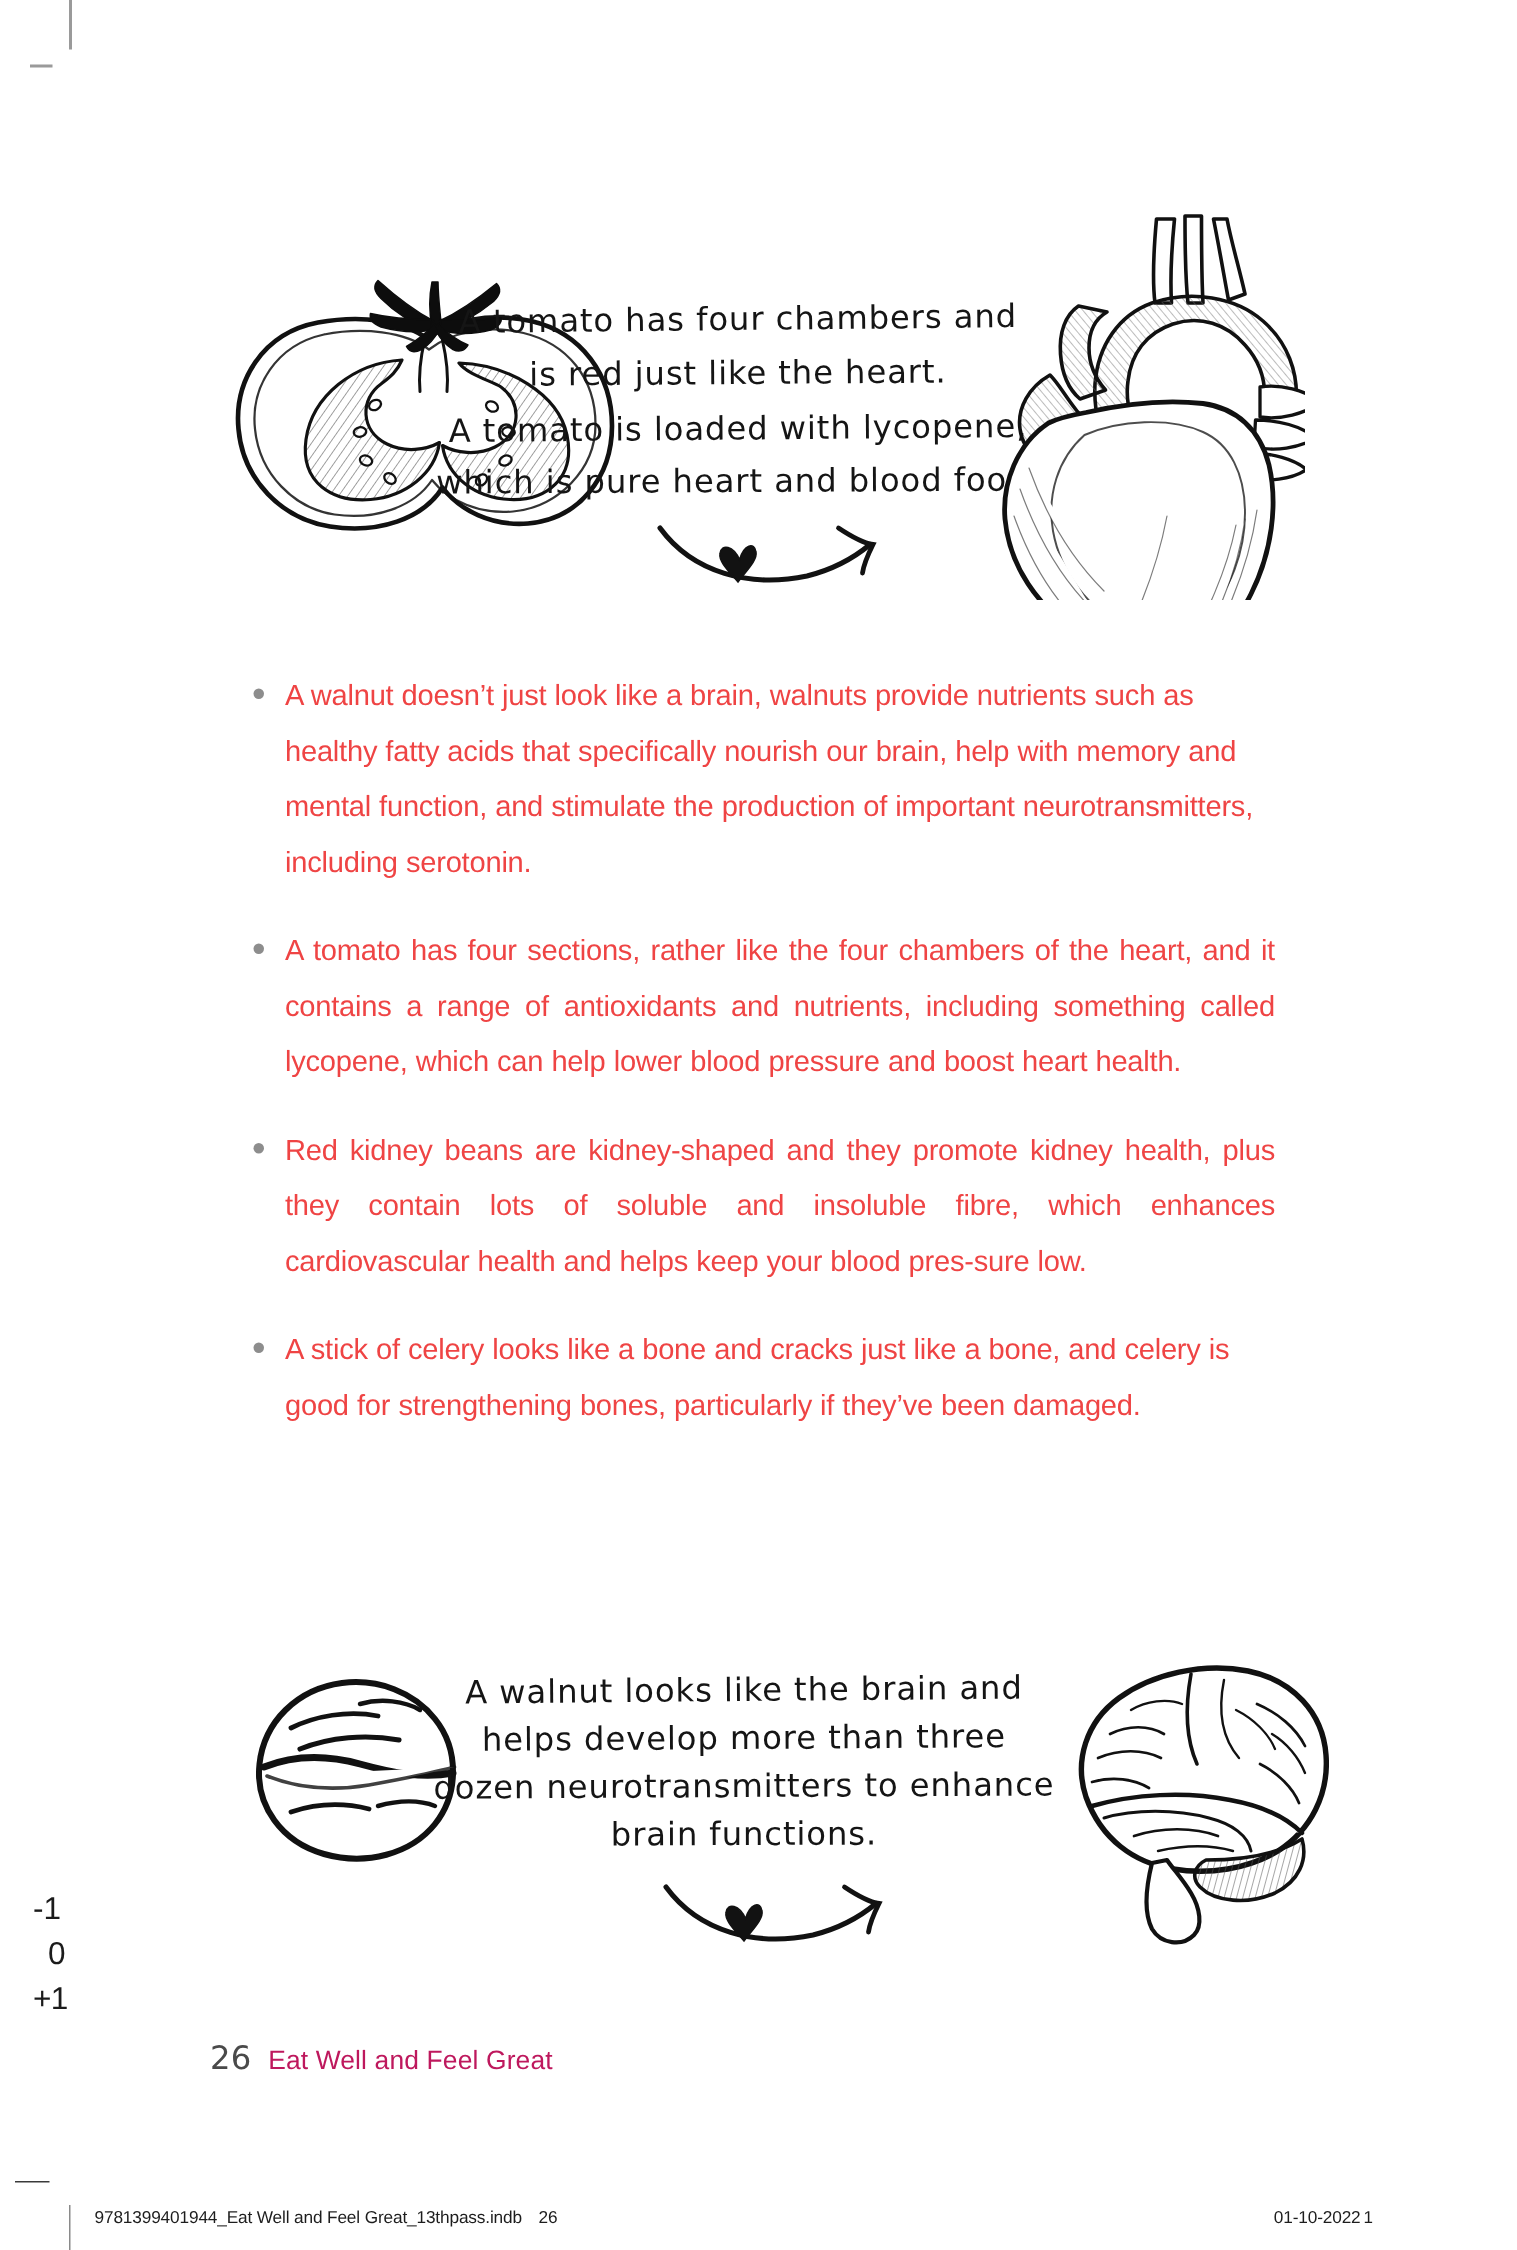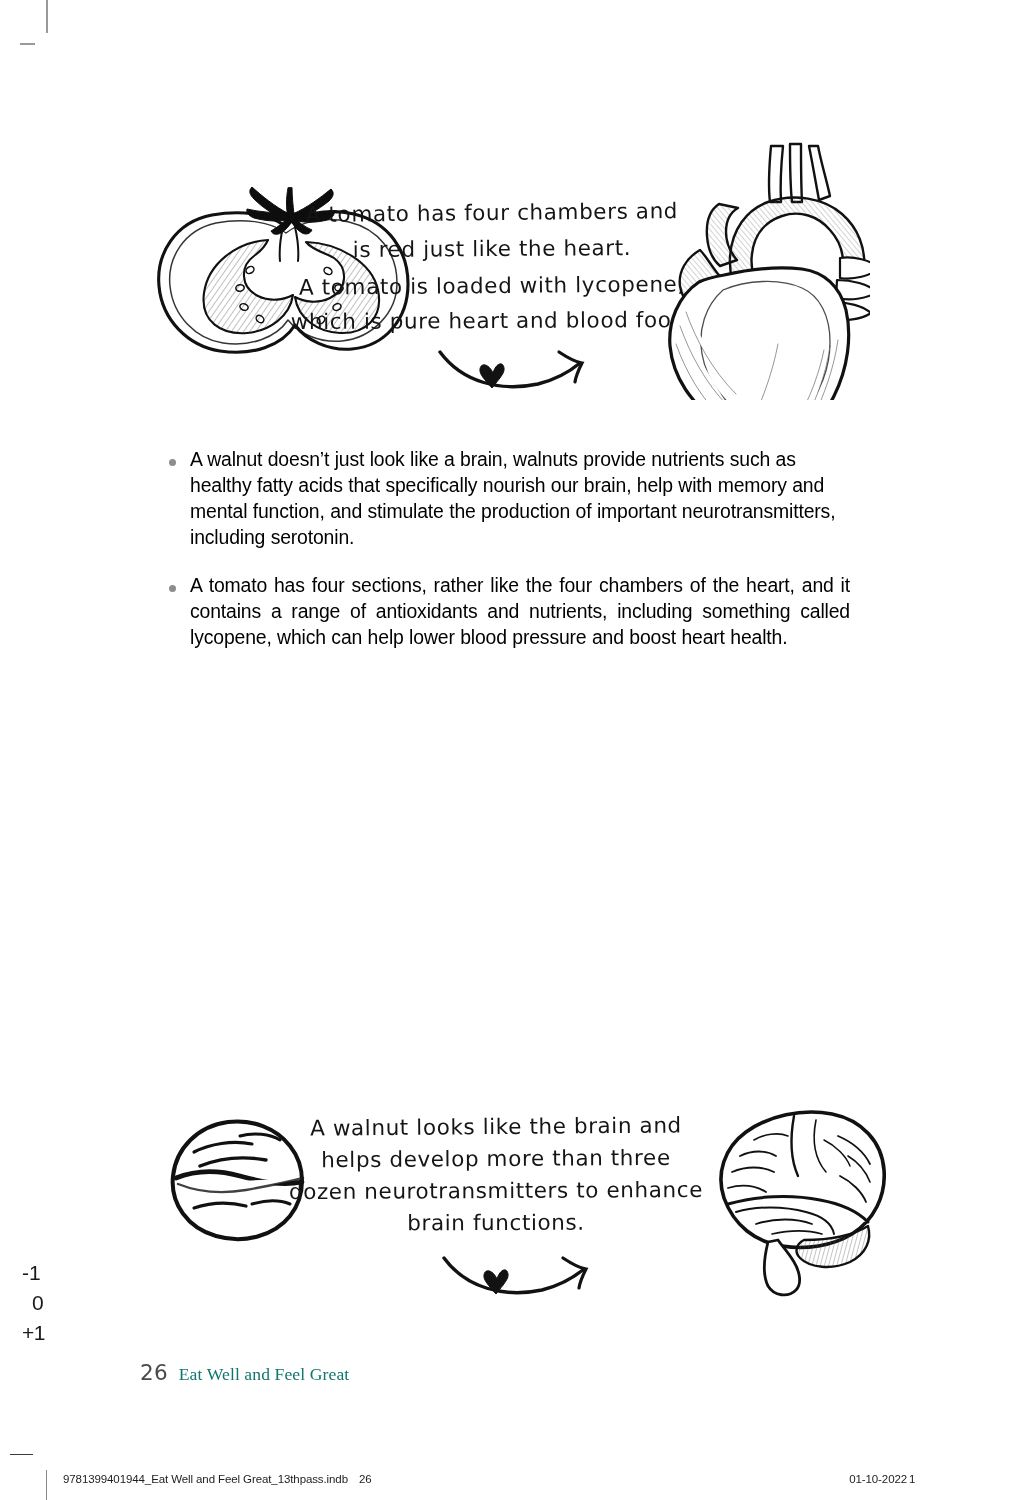--- a/index.html
+++ b/index.html
@@ -63,22 +63,22 @@
     left: 168px;
     top: 446px;
     width: 682px;
   }
   .bullet-item {
     position: relative;
     padding-left: 22px;
     margin-bottom: 22px;
     font-family: "Liberation Sans", sans-serif;
     font-size: 19.4px;
-    line-height: 26px;
-    color: #000000;
+    line-height: 37px;
+    color: #ef4444;
     text-align: justify;
     letter-spacing: -0.15px;
     word-spacing: 0.2px;
   }
   .bullet-item:last-child { margin-bottom: 0; }
   .bullet-item.ragged { text-align: left; }
   .bullet-dot {
     position: absolute;
     left: 1px;
     top: 13px;
@@ -112,24 +112,24 @@
     gap: 11px;
     color: #3c3c3c;
   }
   .folio {
     font-family: "DejaVu Sans", sans-serif;
     font-size: 21.5px;
     letter-spacing: 0.2px;
     color: #4a4a4a;
   }
   .running-title {
-    font-family: Liberation Serif, serif;
+    font-family: Liberation Sans, sans-serif;
     font-size: 17.6px;
     letter-spacing: 0.1px;
-    color: #0f766e;
+    color: #be185d;
   }
 
   
   .slug {
     position: absolute;
     left: 63px;
     top: 1473px;
     width: 890px;
     display: flex;
     justify-content: space-between;
@@ -271,20 +271,28 @@
 
   <div class="body-list">
     <div class="bullet-item ragged">
       <span class="bullet-dot"></span>
       <span>A walnut doesn’t just look like a brain, walnuts provide nutrients such as healthy fatty acids that specifically nourish our brain, help with memory and mental function, and stimulate the production of important neurotransmitters, including serotonin.</span>
     </div>
     <div class="bullet-item">
       <span class="bullet-dot"></span>
       <span>A tomato has four sections, rather like the four chambers of the heart, and it contains a range of antioxidants and nutrients, including something called lycopene, which can help lower blood pressure and boost heart health.</span>
     </div>
+    <div class="bullet-item">
+      <span class="bullet-dot"></span>
+      <span>Red kidney beans are kidney-shaped and they promote kidney health, plus they contain lots of soluble and insoluble fibre, which enhances cardiovascular health and helps keep your blood pres-sure low.</span>
+    </div>
+    <div class="bullet-item ragged">
+      <span class="bullet-dot"></span>
+      <span>A stick of celery looks like a bone and cracks just like a bone, and celery is good for strengthening bones, particularly if they’ve been damaged.</span>
+    </div>
   </div>
 
   <div class="illus-bottom">
     <svg class="illus-svg" viewBox="0 0 730 200" xmlns="http://www.w3.org/2000/svg">
       <defs>
         <pattern id="hatchC" width="4" height="4" patternTransform="rotate(15)" patternUnits="userSpaceOnUse">
           <line x1="0" y1="0" x2="0" y2="4" stroke="#555" stroke-width="0.7"></line>
         </pattern>
       </defs>
 

